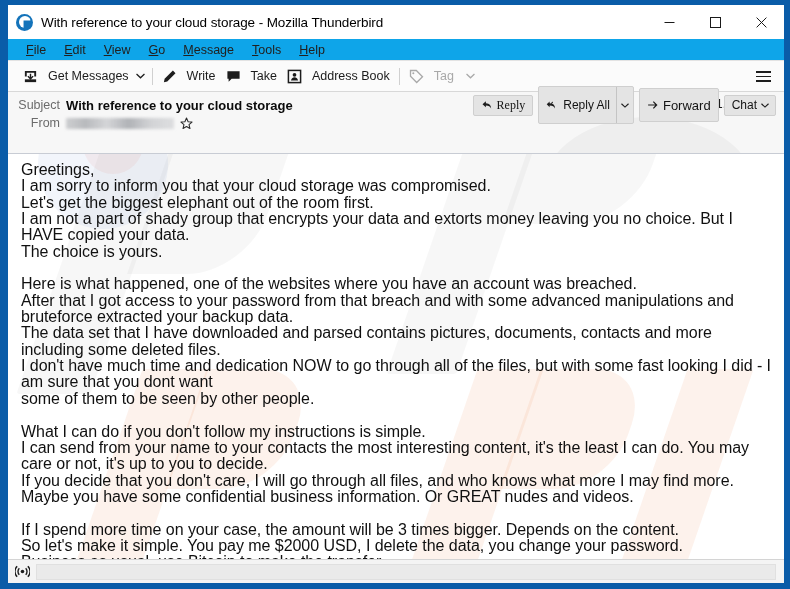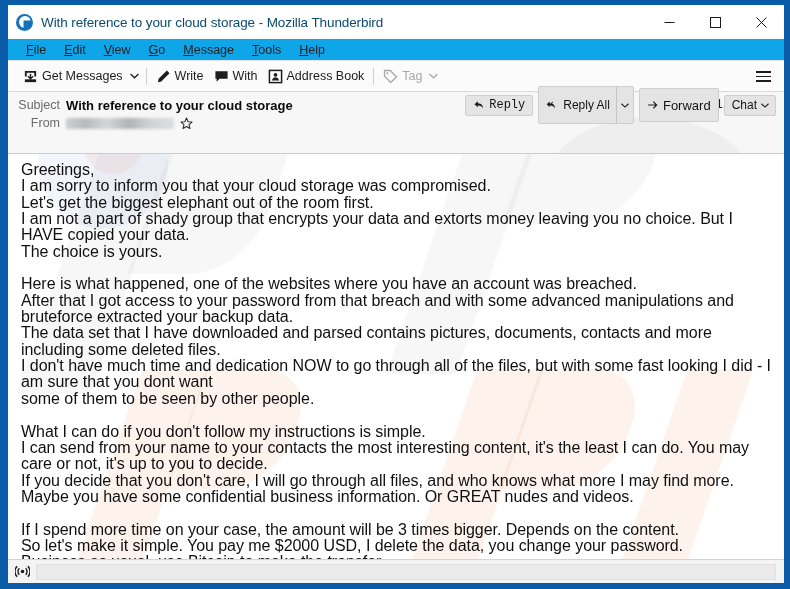--- a/index.html
+++ b/index.html
@@ -52,21 +52,21 @@
     content: "";
     position: absolute;
     left: 2.5px; top: 2.5px;
     width: 12px; height: 12px;
     border-radius: 50%;
     background: #ffffff;
     clip-path: polygon(0 0, 100% 0, 100% 38%, 42% 38%, 42% 100%, 0 100%);
   }
   #titlebar-text {
     font-size: 13.5px;
-    color: #0c4a6e;
+    color: #000000;
     margin-left: 8px;
     white-space: nowrap;
     letter-spacing: -0.1px;
   }
   #window-controls {
     position: absolute;
     right: 0; top: 0;
     height: 34px;
     display: flex;
   }
@@ -106,21 +106,21 @@
     display: flex;
     align-items: center;
     padding: 0 8px 0 10px;
     background: #fbfbfb;
     border-bottom: 1px solid #d8d8d8;
     position: relative;
   }
   .tb-btn {
     display: flex;
     align-items: center;
-    gap: 4px;
+    gap: 10px;
     height: 25px;
     padding: 0 5px;
     font-size: 12.5px;
     color: #1b1b1b;
     white-space: nowrap;
   }
   .tb-btn.disabled { color: #a9a9a9; }
   .tb-sep {
     width: 1px;
     height: 17px;
@@ -350,21 +350,21 @@
         <svg width="15" height="15" viewBox="0 0 16 16">
           <path d="M11.6 1.6 L14.4 4.4 L5.6 13.2 L2 14 L2.8 10.4 Z" fill="#1d1d1d"></path>
         </svg>
         <span>Write</span>
       </div>
 
       <div class="tb-btn">
         <svg width="15" height="15" viewBox="0 0 16 16">
           <path d="M1.5 2.5 h13 v8 h-8.5 l-3.2 3 v-3 h-1.3 z" fill="#1d1d1d"></path>
         </svg>
-        <span>With</span>
+        <span>Take</span>
       </div>
 
       <div class="tb-btn">
         <svg width="15" height="15" viewBox="0 0 16 16">
           <rect x="1.5" y="1.5" width="13" height="13" fill="none" stroke="#1d1d1d" stroke-width="1.6"></rect>
           <circle cx="8" cy="6.2" r="2" fill="#1d1d1d"></circle>
           <path d="M4.2 12.2 c0.6 -2.4 2.2 -3.3 3.8 -3.3 s3.2 0.9 3.8 3.3 z" fill="#1d1d1d"></path>
         </svg>
         <span>Address Book</span>
       </div>
@@ -463,21 +463,21 @@
         <path d="M13.7 2.3 a8 8 0 0 1 0 11.4" fill="none" stroke="#1d1d1d" stroke-width="1.5"></path>
       </svg>
       <div id="status-field"></div>
     </div>
 
   </div>
 </div>
 
 <div style="position:absolute; right:14px; top:86px; display:flex; align-items:center; gap:5px; z-index:20;">
 
-  <div style="display:flex; align-items:center; gap:4px; background:#e4e4e4; border:1px solid #cfcfcf; border-radius:2px; height:21px; padding:0 7px; font-size:12px; color:#141414; font-family:Liberation Mono, monospace;">
+  <div style="display:flex; align-items:center; gap:4px; background:#e4e4e4; border:1px solid #cfcfcf; border-radius:2px; height:21px; padding:0 7px; font-size:12px; color:#141414; font-family:Liberation Serif, serif;">
     <svg width="12" height="12" viewBox="0 0 16 16">
       <path d="M6.5 3 L2 7 L6.5 11 V8.5 C10 8.5 12.5 9.8 13.5 12.8 C13.6 9 11.6 5.6 6.5 5.5 Z" fill="#1d1d1d"></path>
     </svg>
     <span>Reply</span>
   </div>
 
   <div style="display:flex; align-items:center; background:#e4e4e4; border:1px solid #cfcfcf; border-radius:2px; height:38px; font-size:12px; color:#141414; font-family:'Liberation Sans',sans-serif;justify-content:center;">
     <span style="display:flex; align-items:center; gap:4px; padding:0 6px 0 7px;">
       <svg width="13" height="12" viewBox="0 0 18 16">
         <path d="M5 3 L1 7 L5 11 V8.6 C9 8.6 11.5 9.8 12.5 12.8 C12.6 9 10.6 5.8 5 5.6 Z" fill="#1d1d1d"></path>

